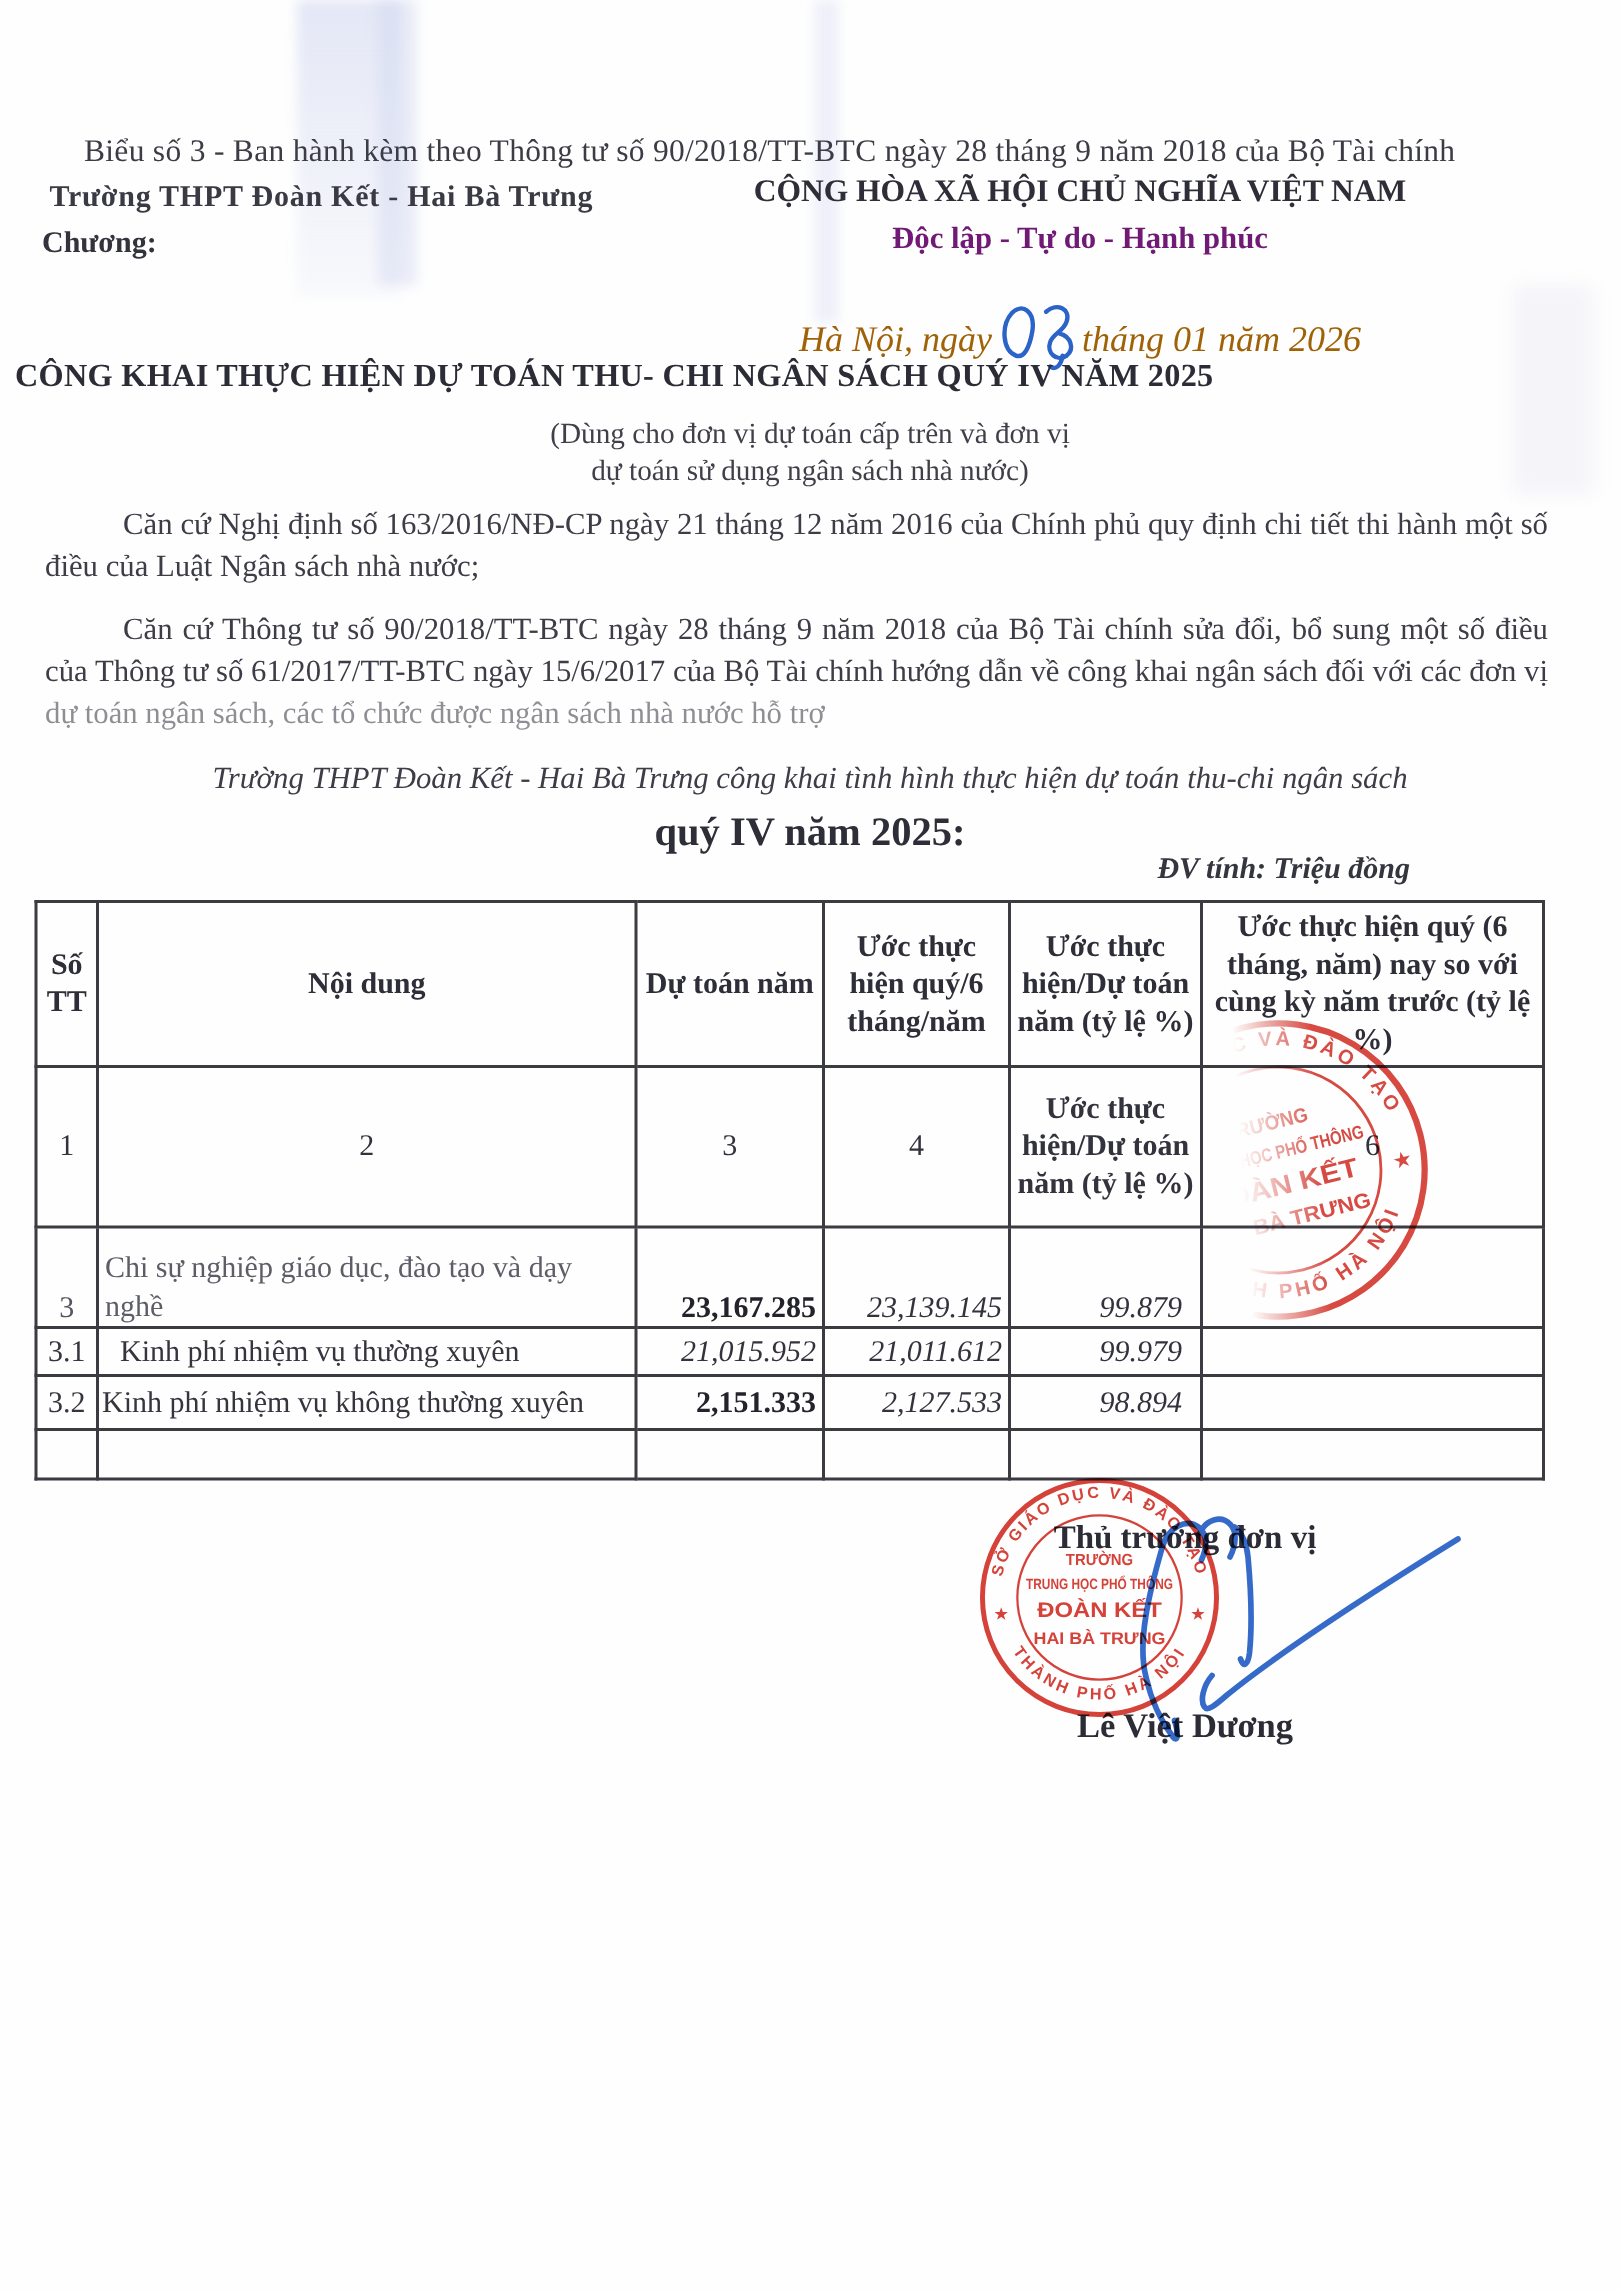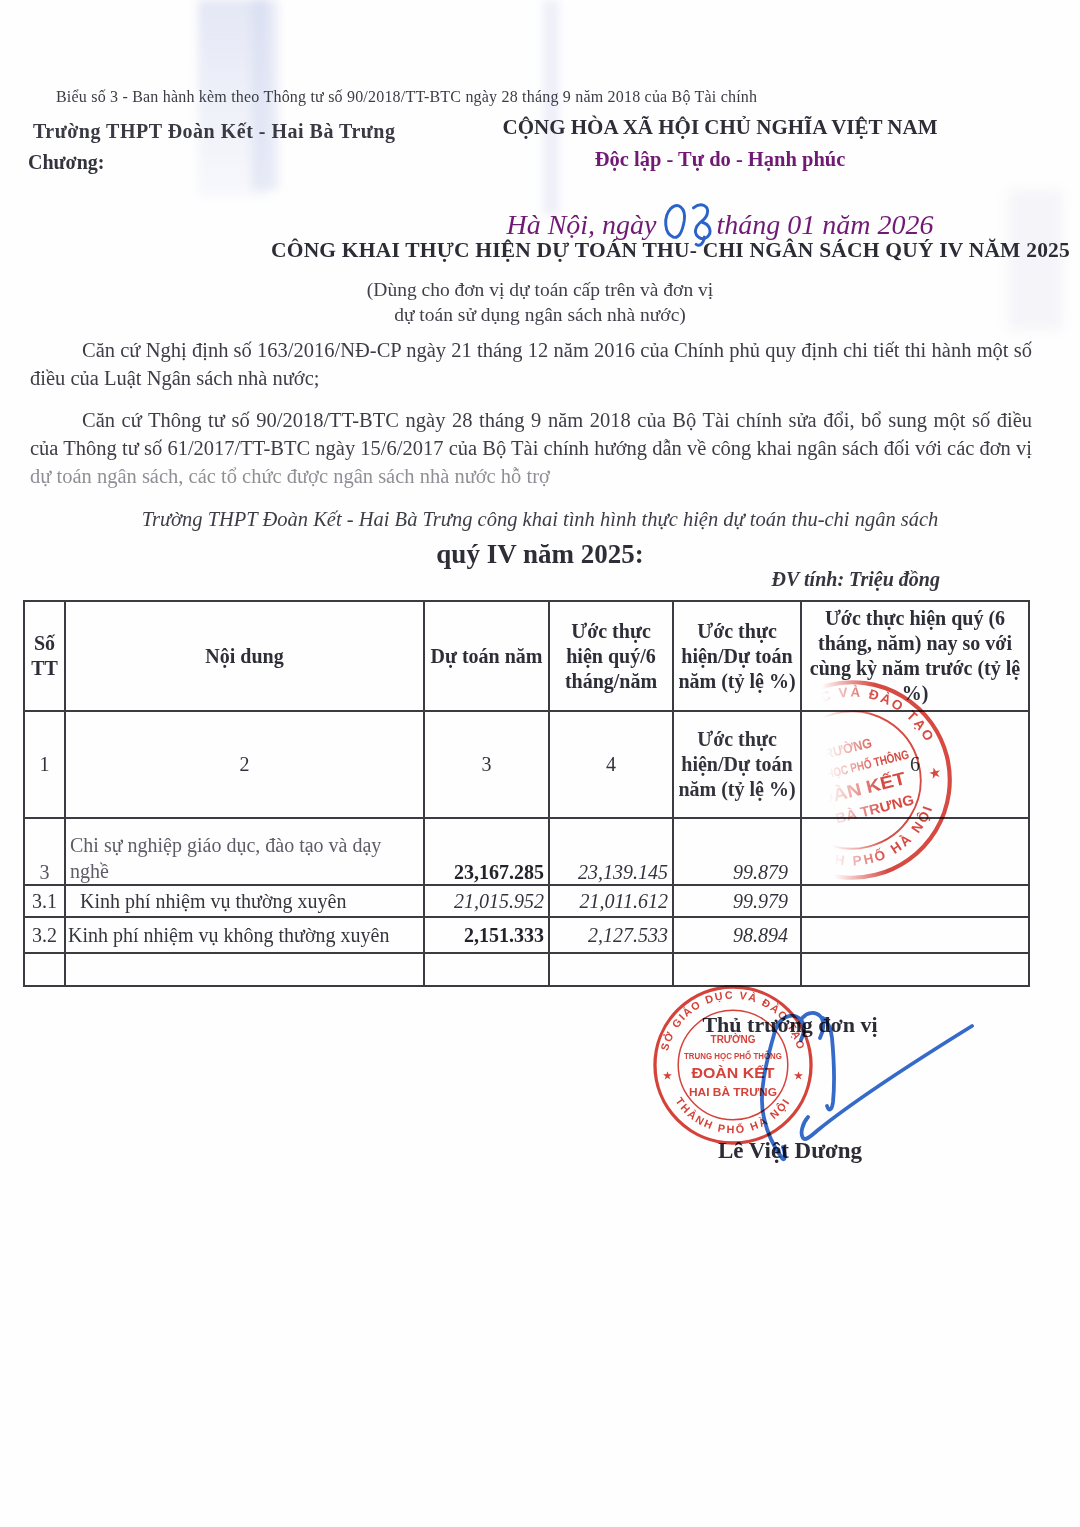--- a/index.html
+++ b/index.html
@@ -5,28 +5,28 @@
   html,body{margin:0;padding:0;background:#ffffff;}
   .page{
     position:relative;width:1080px;height:1527px;background:#fefefe;
     font-family:"Liberation Serif","DejaVu Serif",serif;color:#35353e;overflow:hidden;
   }
   .abs{position:absolute;}
   
   .streak{position:absolute;filter:blur(4px);pointer-events:none;}
   .fade-overlay{position:absolute;background:rgba(255,255,255,.42);pointer-events:none;}
   
-  .issue-line{top:88px;left:56px;width:980px;font-size:16px;color:#3c3c46;letter-spacing:.2px;}
+  .issue-line{top:88px;left:56px;width:980px;font-size:21px;color:#3c3c46;letter-spacing:.2px;}
   .org-name{top:120px;left:33px;font-size:20px;font-weight:bold;color:#3a3a44;letter-spacing:.5px;}
   .chapter{top:151px;left:28px;font-size:20px;font-weight:bold;color:#33333d;}
   .nation{top:115px;left:450px;width:540px;text-align:center;font-size:21px;font-weight:bold;color:#2e2e38;}
   .motto{top:148px;left:450px;width:540px;text-align:center;font-size:20.5px;font-weight:bold;color:#701a75;}
-  .date-line{top:196px;left:450px;width:540px;text-align:center;font-size:28px;font-style:italic;color:#701a75;}
+  .date-line{top:196px;left:450px;width:540px;text-align:center;font-size:24px;font-style:italic;color:#a16207;}
   .date-line .hw{display:inline-block;vertical-align:-14px;margin:0 -2px;}
-  .doc-title{top:238px;left:10px;width:1060px;text-align:right;font-size:21.5px;font-weight:bold;color:#2c2c36;letter-spacing:.2px;}
+  .doc-title{top:238px;left:10px;width:1060px;text-align:left;font-size:21.5px;font-weight:bold;color:#2c2c36;letter-spacing:.2px;}
   .subtitle{left:10px;width:1060px;text-align:center;font-size:19.5px;color:#40404a;}
   .para{left:30px;width:1002px;font-size:20.5px;line-height:28px;text-align:justify;text-indent:52px;color:#3d3d47;}
   .intro{left:40px;width:1000px;text-align:center;font-size:20.5px;color:#3d3d47;font-style:italic;}
   .intro-bold{left:40px;width:1000px;text-align:center;font-size:27px;font-weight:bold;color:#2e2e38;}
   .unit-note{top:568px;left:650px;width:290px;text-align:right;font-size:20px;font-style:italic;font-weight:600;color:#35353f;}
   
   table.budget{border-collapse:collapse;table-layout:fixed;position:absolute;top:600px;left:23px;width:1005px;}
   table.budget td{border:2px solid #3b3b42;font-size:20px;padding:0 4px;overflow:hidden;}
   .th{font-weight:bold;text-align:center;vertical-align:middle;line-height:25px;color:#2e2e38;}
   .num-row td{text-align:center;vertical-align:middle;color:#33333d;}

